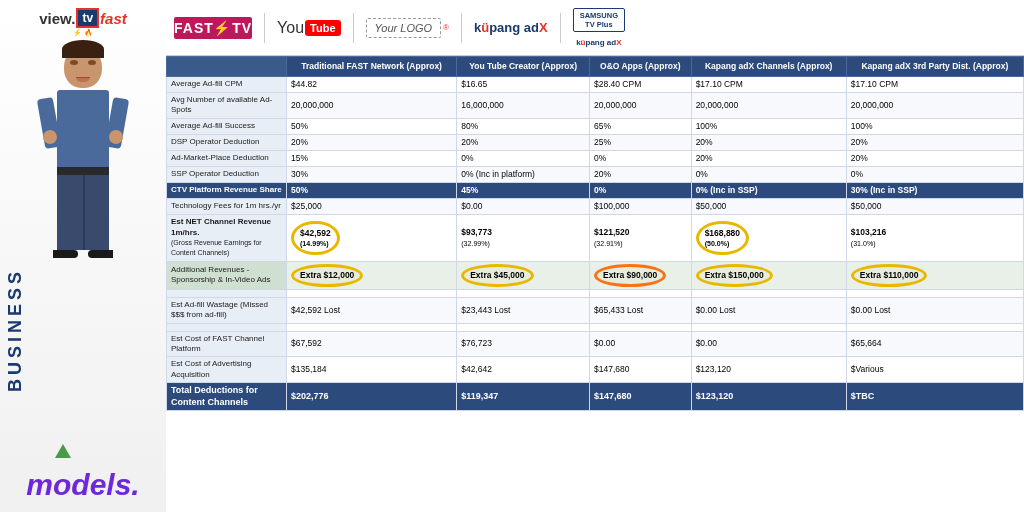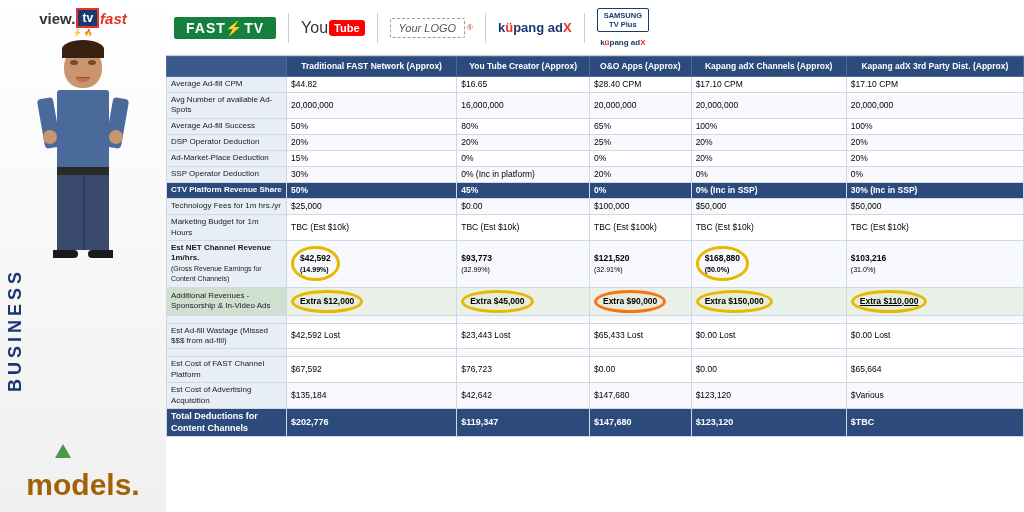--- a/index.html
+++ b/index.html
@@ -246,38 +246,38 @@
 
         <div style="width:60px; margin:0 auto; display:flex; justify-content:space-between;">
           <div style="width:25px; height:8px; background:#1a1a1a; border-radius:0 5px 5px 0;"></div>
           <div style="width:25px; height:8px; background:#1a1a1a; border-radius:5px 0 0 5px;"></div>
         </div>
       </div>
 
       <div style="position:absolute; bottom:10px; left:0; right:0; text-align:center;">
 
         <div style="position:absolute; left:5px; top:-200px; writing-mode:vertical-lr; transform:rotate(180deg); font-size:18px; font-weight:900; color:#1a3a6e; letter-spacing:4px;">BUSINESS</div>
-        <div style="font-size:30px; font-weight:900; color:#a16207; ">
+        <div style="font-size:30px; font-weight:900; color:#6d28d9; font-style:italic;">
           <span>models.</span>
         </div>
       </div>
 
       <div style="position:absolute; bottom:52px; left:55px;">
         <div class="triangle-decoration"></div>
       </div>
     </div>
   </div>
 
   <div class="main-content">
 
     <div class="top-header">
 
       <div class="header-logo">
         <div style="position:relative; display:inline-block;">
-          <span style="background:#15803d; color:#fff; font-weight:900; font-size:14px; padding:3px 12px; letter-spacing:1px; border-radius:2px;">FAST<span style="color:#FFD700;">⚡</span>TV</span>
+          <span style="background:#be185d; color:#fff; font-weight:900; font-size:14px; padding:3px 0; letter-spacing:1px; border-radius:2px;">FAST<span style="color:#FFD700;">⚡</span>TV</span>
         </div>
       </div>
 
       <div style="width:1px; height:30px; background:#ccc;"></div>
 
       <div class="header-logo">
         <span style="font-size:16px; font-weight:normal; color:#333;">You</span>
         <span style="background:#FF0000; color:#fff; font-weight:bold; font-size:11px; padding:2px 5px; border-radius:3px; margin-left:1px;">Tube</span>
       </div>
 
@@ -383,42 +383,34 @@
             </tr>
             <tr>
               <td>Technology Fees for 1m hrs./yr</td>
               <td>$25,000</td>
               <td>$0.00</td>
               <td>$100,000</td>
               <td>$50,000</td>
               <td>$50,000</td>
             </tr>
             <tr>
-              <td>Marketing Budget for 1m Hours</td>
-              <td>TBC (Est $10k)</td>
-              <td>TBC (Est $10k)</td>
-              <td>TBC (Est $100k)</td>
-              <td>TBC (Est $10k)</td>
-              <td>TBC (Est $10k)</td>
-            </tr>
-            <tr>
               <td><strong>Est NET Channel Revenue 1m/hrs.</strong><br><span style="font-size:7px;">(Gross Revenue Earnings for Content Channels)</span></td>
               <td><span style="display:inline-block; border:3px solid #e8b800; border-radius:50%; padding:4px 6px; font-weight:bold; line-height:1.2;">$42,592<br><small>(14.99%)</small></span></td>
               <td><strong>$93,773</strong><br><small>(32.99%)</small></td>
               <td><strong>$121,520</strong><br><small>(32.91%)</small></td>
               <td><span style="display:inline-block; border:3px solid #e8b800; border-radius:50%; padding:4px 6px; font-weight:bold; line-height:1.2;">$168,880<br><small>(50.0%)</small></span></td>
               <td><strong>$103,216</strong><br><small>(31.0%)</small></td>
             </tr>
             <tr class="row-additional">
               <td>Additional Revenues - Sponsorship &amp; In-Video Ads</td>
               <td><span style="display:inline-block; border:3px solid #e8b800; border-radius:50%; padding:3px 6px; font-weight:bold; background:rgba(232,184,0,0.05);">Extra $12,000</span></td>
               <td><span style="display:inline-block; border:3px solid #e8b800; border-radius:50%; padding:3px 6px; font-weight:bold; background:rgba(232,184,0,0.05);">Extra $45,000</span></td>
               <td><span style="display:inline-block; border:3px solid #f97316; border-radius:50%; padding:3px 6px; font-weight:bold; background:rgba(232,184,0,0.05);">Extra $90,000</span></td>
               <td><span style="display:inline-block; border:3px solid #e8b800; border-radius:50%; padding:3px 6px; font-weight:bold; background:rgba(232,184,0,0.05);">Extra $150,000</span></td>
-              <td><span style="display:inline-block; border:3px solid #e8b800; border-radius:50%; padding:3px 6px; font-weight:bold; background:rgba(232,184,0,0.05);text-decoration:underline;">Extra $110,000</span></td>
+              <td><span style="display:inline-block; border:3px solid #e8b800; border-radius:50%; padding:3px 6px; font-weight:bold; background:rgba(232,184,0,0.05);">Extra $110,000</span></td>
             </tr>
             <tr style="height: 8px;">
               <td></td>
               <td></td>
               <td></td>
               <td></td>
               <td></td>
               <td></td>
             </tr>
             <tr>

